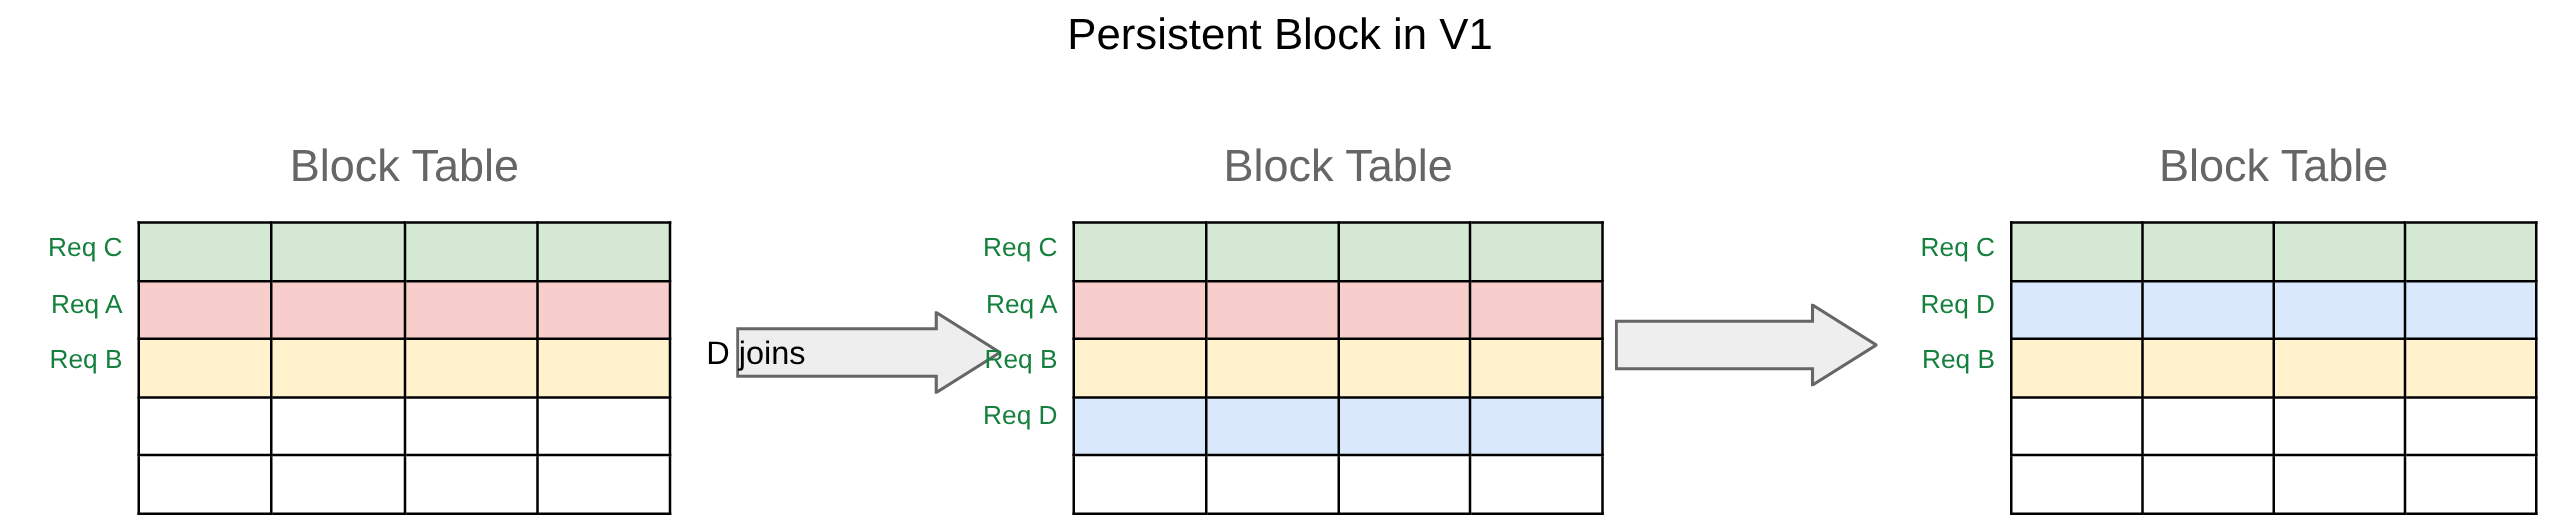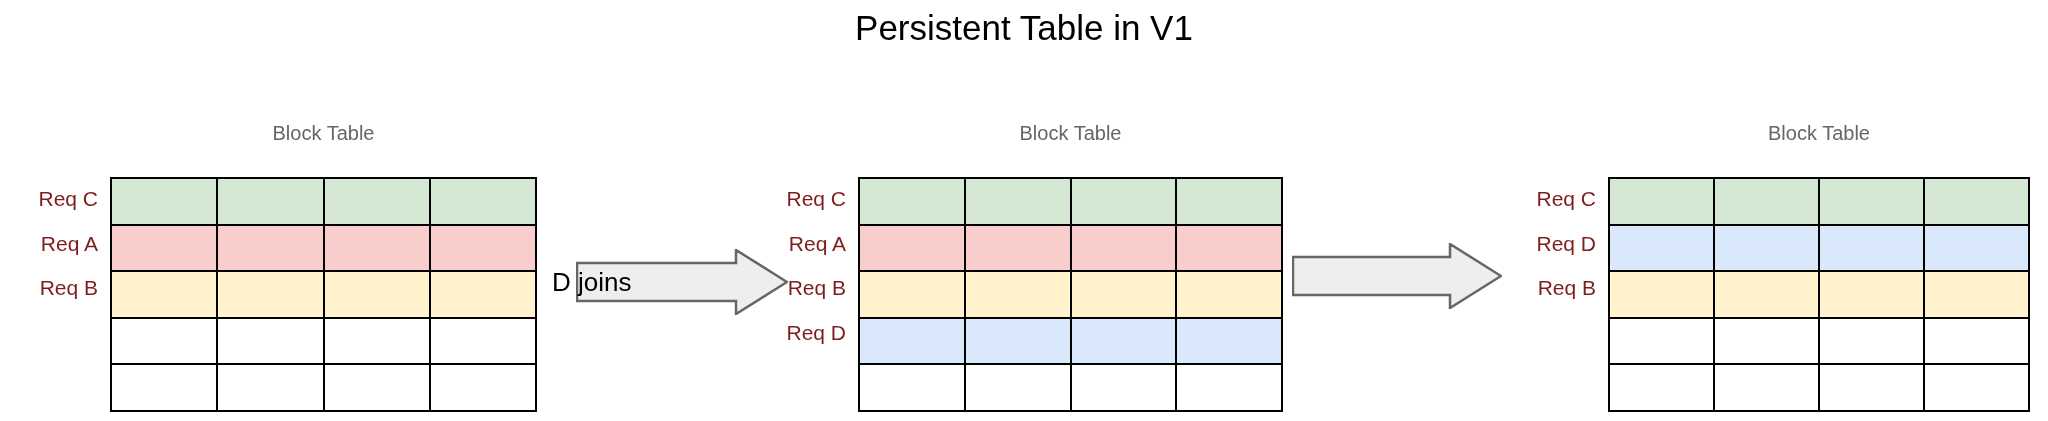--- a/index.html
+++ b/index.html
@@ -31,36 +31,36 @@
   .panel {
     position: absolute;
     top: 0;
     height: 421px;
   }
   .panel-heading {
     position: absolute;
     top: 116px;
     width: 100%;
     text-align: center;
-    font-size: 20px;
+    font-size: 36px;
     line-height: 34px;
     color: #666666;
     white-space: nowrap;
   }
 
   
   .row-labels {
     position: absolute;
     top: 177px;
   }
   .row-label {
     height: 44.6px;
     line-height: 44.6px;
     font-size: 21px;
-    color: #7f1d1d;
+    color: #15803d;
     text-align: right;
     white-space: nowrap;
     padding-right: 12px;
     box-sizing: border-box;
   }
   .row-label.is-bold { font-weight: normal; }
   .row-label.is-empty { color: transparent; }
 
   
   .block-table {
@@ -93,21 +93,21 @@
     box-sizing: border-box;
     font-size: 26px;
     color: #000000;
     white-space: nowrap;
     pointer-events: none;
   }
 </style>
 </head>
 <body>
 
-<div id="page-title">Persistent Table in V1</div>
+<div id="page-title">Persistent Block in V1</div>
 
 <div class="panel" style="left:0px; width:537px;">
   <div class="panel-heading" style="left:110px; width:427px;">Block Table</div>
 
   <div class="row-labels" style="left:0px; width:110px;">
     <div class="row-label">Req C</div>
     <div class="row-label">Req A</div>
     <div class="row-label">Req B</div>
     <div class="row-label is-empty"></div>
     <div class="row-label is-empty"></div>
@@ -142,21 +142,21 @@
       <tr>
         <td style="background-color: rgb(255, 255, 255);"></td>
         <td style="background-color: rgb(255, 255, 255);"></td>
         <td style="background-color: rgb(255, 255, 255);"></td>
         <td style="background-color: rgb(255, 255, 255);"></td>
       </tr>
     </tbody>
   </table>
 </div>
 
-<div class="arrow" style="left:532px; top:249px; width:212px; height:66px;padding-left:44px;">
+<div class="arrow" style="left:545px; top:249px; width:212px; height:66px;padding-left:44px;">
   <svg width="212" height="66" viewBox="0 0 212 66">
     <path d="M1,14 L160,14 L160,1 L211,33 L160,65 L160,52 L1,52 Z" fill="#eeeeee" stroke="#666666" stroke-width="2.5" stroke-linejoin="miter"></path>
   </svg>
   <div class="arrow-label" style="width:160px;">D joins</div>
 </div>
 
 <div class="panel" style="left:748px; width:535px;">
   <div class="panel-heading" style="left:110px; width:425px;">Block Table</div>
 
   <div class="row-labels" style="left:0px; width:110px;">

